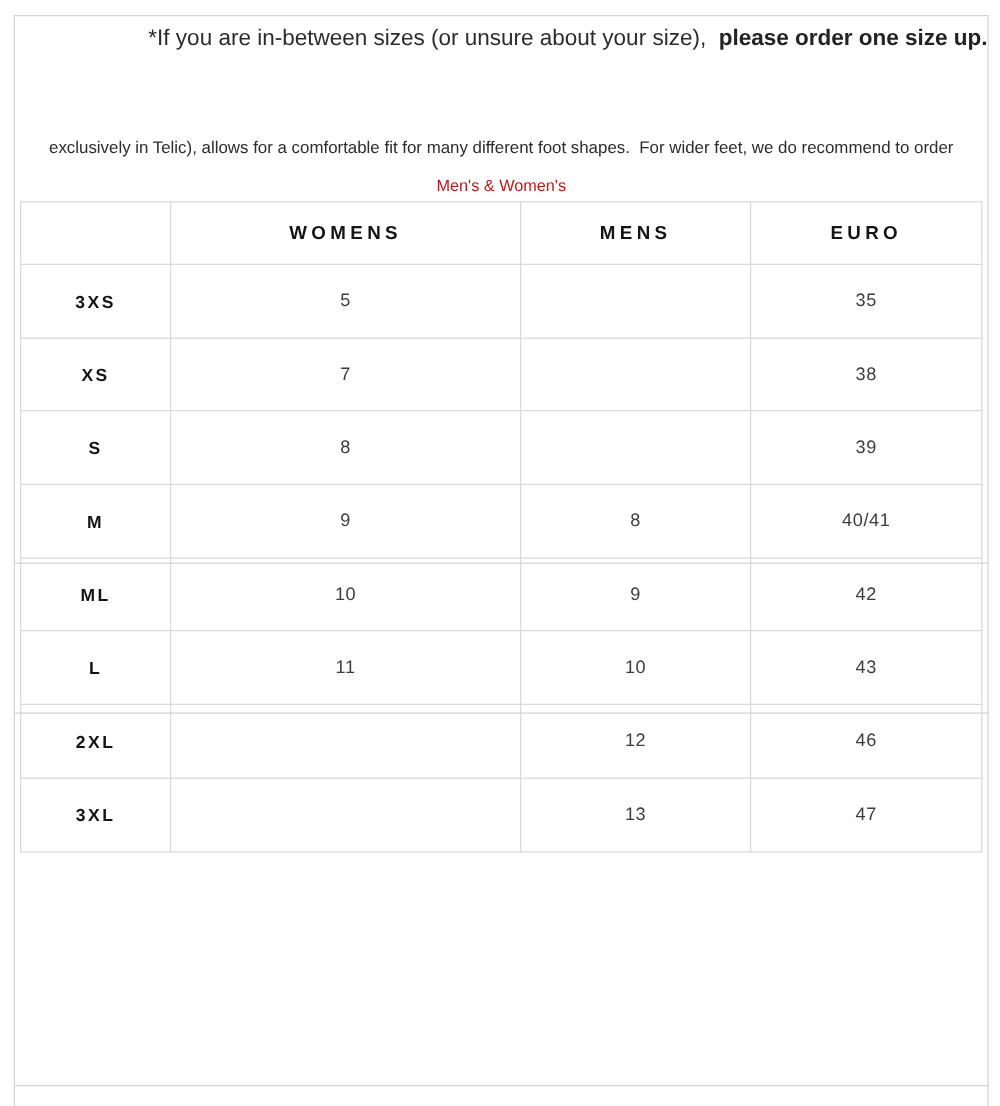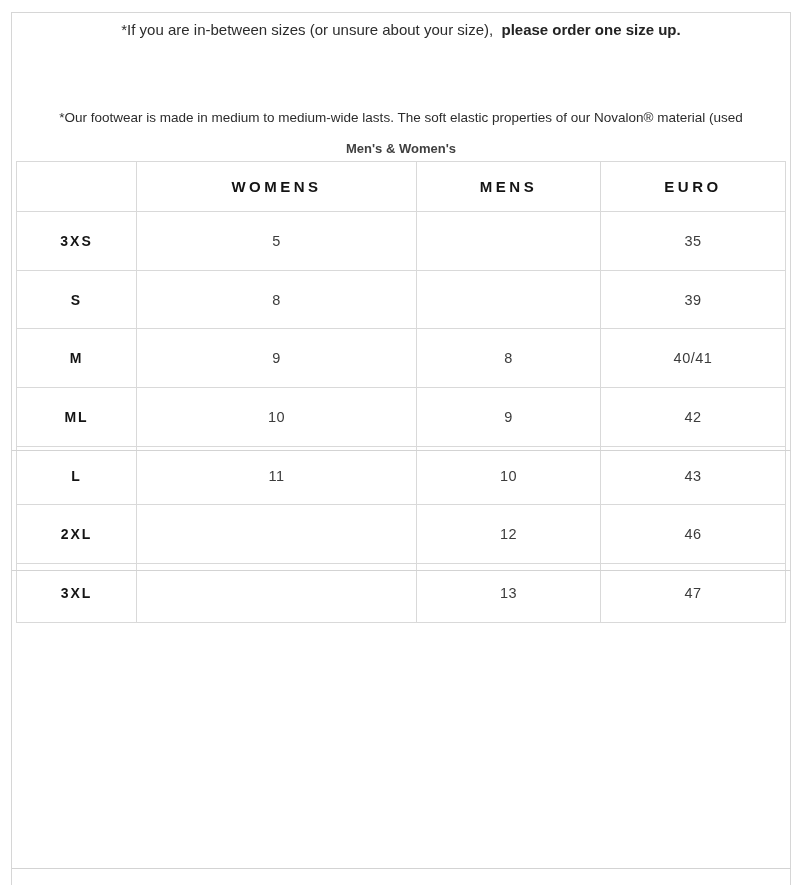--- a/index.html
+++ b/index.html
@@ -13,43 +13,43 @@
     position: absolute;
     left: 11px; top: 12px;
     width: 780px; height: 873px;
     border: 1px solid #d6d6d6;
     border-bottom: none;
     background: #ffffff;
   }
   .note-1 {
     position: absolute;
     left: 12px; top: 20px; width: 778px;
-    text-align: center;
-    font-size: 15px;
+    text-align: right;
+    font-size: 18px;
     line-height: 20px;
     color: #2c2c2c;
     white-space: pre-wrap;
   }
   .note-1 b { color: #232323; }
   .note-2 {
     position: absolute;
     left: 12px; top: 65px; width: 778px;
     text-align: center;
     font-size: 13.5px;
     line-height: 21px;
     color: #2c2c2c;
     white-space: pre-wrap;
   }
   .table-title {
     position: absolute;
     left: 12px; top: 140px; width: 778px;
     text-align: center;
     font-size: 13px;
-    font-weight: bold;
-    color: #404040;
+    font-weight: normal;
+    color: #b91c1c;
     line-height: 17px;
   }
   table.size-chart {
     position: absolute;
     left: 16px; top: 161px;
     width: 769px;
     border-collapse: collapse;
     table-layout: fixed;
     background: #ffffff;
   }
@@ -91,21 +91,20 @@
   .sep-3 { top: 868px; }
 </style>
 </head>
 <body>
 
 <div class="frame"></div>
 
 <p class="note-1"><span>*If you are in-between sizes (or unsure about your size),  </span><b>please order one size up.</b></p>
 
 <div class="note-2">
-  <div>*Our footwear is made in medium to medium-wide lasts. The soft elastic properties of our Novalon® material (used</div>
   <div>exclusively in Telic), allows for a comfortable fit for many different foot shapes.  For wider feet, we do recommend to order</div>
   <div>up a size.</div>
 </div>
 
 <div class="table-title">Men's &amp; Women's</div>
 
 <table class="size-chart">
   <colgroup>
     <col style="width:120px">
     <col style="width:280px">
@@ -119,20 +118,26 @@
       <th>MENS</th>
       <th>EURO</th>
     </tr>
   </thead>
   <tbody>
       <tr>
         <td class="label">3XS</td>
         <td>5</td>
         <td></td>
         <td>35</td>
+      </tr>
+      <tr>
+        <td class="label">XS</td>
+        <td>7</td>
+        <td></td>
+        <td>38</td>
       </tr>
       <tr>
         <td class="label">S</td>
         <td>8</td>
         <td></td>
         <td>39</td>
       </tr>
       <tr>
         <td class="label">M</td>
         <td>9</td>

